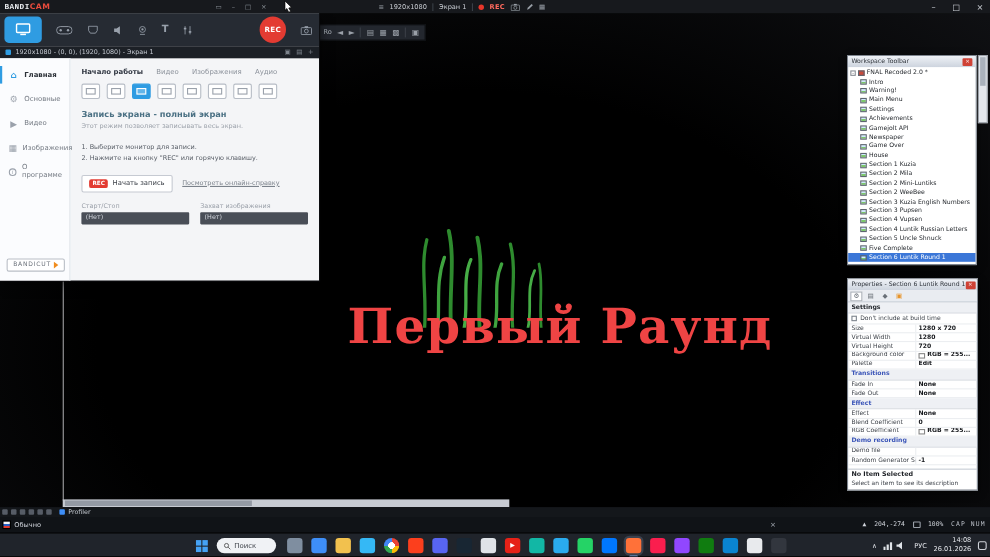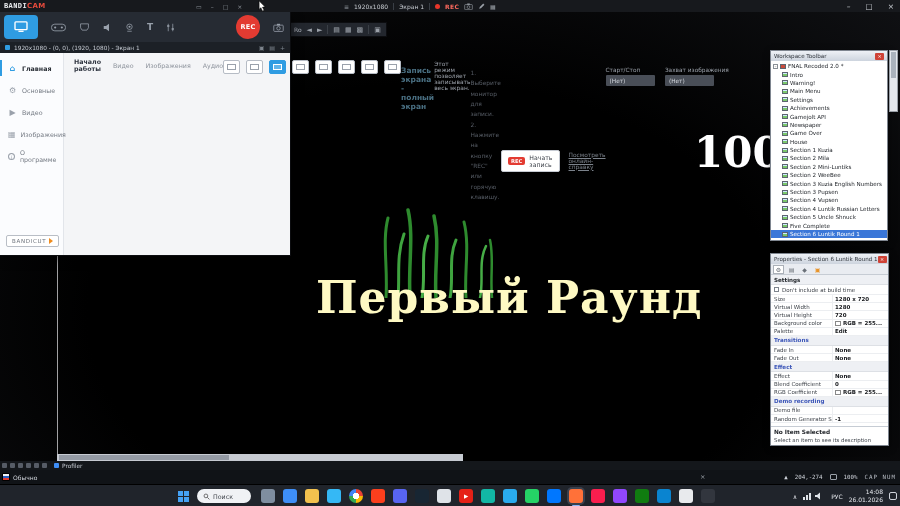--- a/index.html
+++ b/index.html
@@ -1,21 +1,21 @@
 <!DOCTYPE html>
 <html><head>
 <meta charset="utf-8">
 <style>
 *{margin:0;padding:0;box-sizing:border-box;}
 html,body{width:900px;height:506px;overflow:hidden;background:#000;font-family:"DejaVu Sans",sans-serif;}
 .screen{position:relative;width:900px;height:506px;overflow:hidden;background:#0a0a0b;}
 
 
 .game-bg{position:absolute;inset:0;background:radial-gradient(ellipse at 48% 62%, #000 52%, #101114 100%);}
-.game-title{position:absolute;left:316px;top:272px;color:#fef9c3;font-family:"DejaVu Serif",serif;font-weight:bold;font-size:44px;letter-spacing:1px;white-space:nowrap;}
+.game-title{position:absolute;left:316px;top:272px;color:#ef4444;font-family:"DejaVu Serif",serif;font-weight:bold;font-size:44px;letter-spacing:1px;white-space:nowrap;}
 .game-counter{position:absolute;left:694px;top:128px;color:#fff;font-family:"DejaVu Serif",serif;font-weight:bold;font-size:42px;}
 .grass{position:absolute;left:378px;top:206px;}
 .frame-vline{position:absolute;left:57px;top:255px;width:1px;height:200px;background:rgba(230,230,232,.7);}
 .frame-scrollbar{position:absolute;left:57px;top:454px;width:406px;height:7px;background:#c7cbd2;}
 .frame-scrollbar .thumb{position:absolute;left:2px;top:1px;width:170px;height:5px;background:#949aa4;}
 
 
 .top-strip{position:absolute;left:0;top:0;width:900px;height:12px;background:#17191d;display:flex;align-items:center;font-size:6.5px;color:#c8ccd2;z-index:40;}
 .ts-logo{margin-left:4px;font-weight:bold;font-size:7px;letter-spacing:.4px;}
 .ts-logo .lw{color:#e9ebee;font-family:Liberation Mono, monospace;}
@@ -42,21 +42,21 @@
 .bc-body{flex:1;display:flex;min-height:0;}
 .bc-side{width:64px;background:#fbfcfe;border-right:1px solid #e2e5ea;padding-top:4px;position:relative;flex-shrink:0;}
 .bc-side-item{height:22px;display:flex;align-items:center;gap:5px;padding-left:8px;font-size:6.3px;color:#747a83;position:relative;}
 .bc-side-item .ico{font-size:8px;color:#9aa1ab;width:9px;text-align:center;}
 .bc-side-item.active{color:#2c3138;font-weight:bold;}
 .bc-side-item.active .ico{color:#2f9ce2;}
 .bc-side-item.active::before{content:"";position:absolute;left:0;top:3px;bottom:3px;width:2px;background:#2f9ce2;}
 .ico.circle-i{font-size:5px!important;border:1px solid currentColor;border-radius:50%;width:7px!important;height:7px;line-height:6px;font-style:italic;}
 .bandicut{position:absolute;left:6px;bottom:8px;border:1px solid #b9bec6;border-radius:2px;padding:2px 5px;font-size:5.5px;color:#6d737c;letter-spacing:.7px;display:flex;align-items:center;gap:3px;background:#fff;}
 .bandicut::after{content:"";width:0;height:0;border-left:4px solid #f08c1e;border-top:3px solid transparent;border-bottom:3px solid transparent;}
-.bc-main{flex:1;padding:4px 8px 0 10px;display:flex;flex-direction:row;min-width:0;}
+.bc-main{flex:1;padding:4px 8px 0 10px;display:flex;flex-direction:column;min-width:0;}
 .bc-tabs{display:flex;gap:12px;font-size:6.3px;color:#8c929b;height:16px;align-items:center;}
 .bc-tab.active{color:#2f3540;font-weight:bold;}
 .bc-modes{display:flex;gap:6px;margin-top:3px;}
 .bc-mode{width:17px;height:14px;border:1px solid #b6bcc5;border-radius:2px;background:#fff;display:flex;align-items:center;justify-content:center;}
 .bc-mode .inner{width:9px;height:6px;border:1px solid #9aa1ab;}
 .bc-mode.active{background:#2f9ce2;border-color:#2f9ce2;}
 .bc-mode.active .inner{border-color:#fff;background:rgba(255,255,255,.25);}
 .bc-heading{margin-top:9px;font-size:7.5px;color:#4a7083;font-weight:bold;}
 .bc-desc{margin-top:4px;font-size:5.9px;color:#9aa0a9;}
 .bc-steps{margin-top:11px;font-size:5.9px;color:#565c65;line-height:1.75;}
@@ -148,21 +148,20 @@
     <path d="M8 92 C 10 60, 4 35, 10 12" stroke="#2e8b2e" stroke-width="3" stroke-linecap="round"></path>
     <path d="M20 92 C 22 70, 18 50, 26 28" stroke="#3fa43f" stroke-width="3" stroke-linecap="round"></path>
     <path d="M32 92 C 30 60, 36 30, 30 4" stroke="#2e8b2e" stroke-width="3.5" stroke-linecap="round"></path>
     <path d="M44 92 C 48 70, 42 48, 50 30" stroke="#46ad46" stroke-width="3" stroke-linecap="round"></path>
     <path d="M58 92 C 56 62, 62 36, 56 10" stroke="#2e8b2e" stroke-width="3.5" stroke-linecap="round"></path>
     <path d="M72 92 C 76 72, 70 52, 78 34" stroke="#3fa43f" stroke-width="3" stroke-linecap="round"></path>
     <path d="M88 92 C 86 66, 92 40, 86 16" stroke="#2e8b2e" stroke-width="3" stroke-linecap="round"></path>
     <path d="M102 92 C 106 74, 100 56, 108 40" stroke="#46ad46" stroke-width="2.5" stroke-linecap="round"></path>
     <path d="M114 92 C 112 70, 116 52, 112 34" stroke="#2e8b2e" stroke-width="2.5" stroke-linecap="round"></path>
   </svg>
-  <div class="game-counter">100</div>
   <div class="game-title">Первый Раунд</div>
   <div class="frame-vline"></div>
   <div class="frame-scrollbar">
       <div class="thumb"></div>
     </div>
 
   <div class="top-strip">
     <div class="ts-logo"><span class="lw">BANDI</span><span class="lr">CAM</span></div>
     <div class="ts-minis">
       <span>▭</span>

